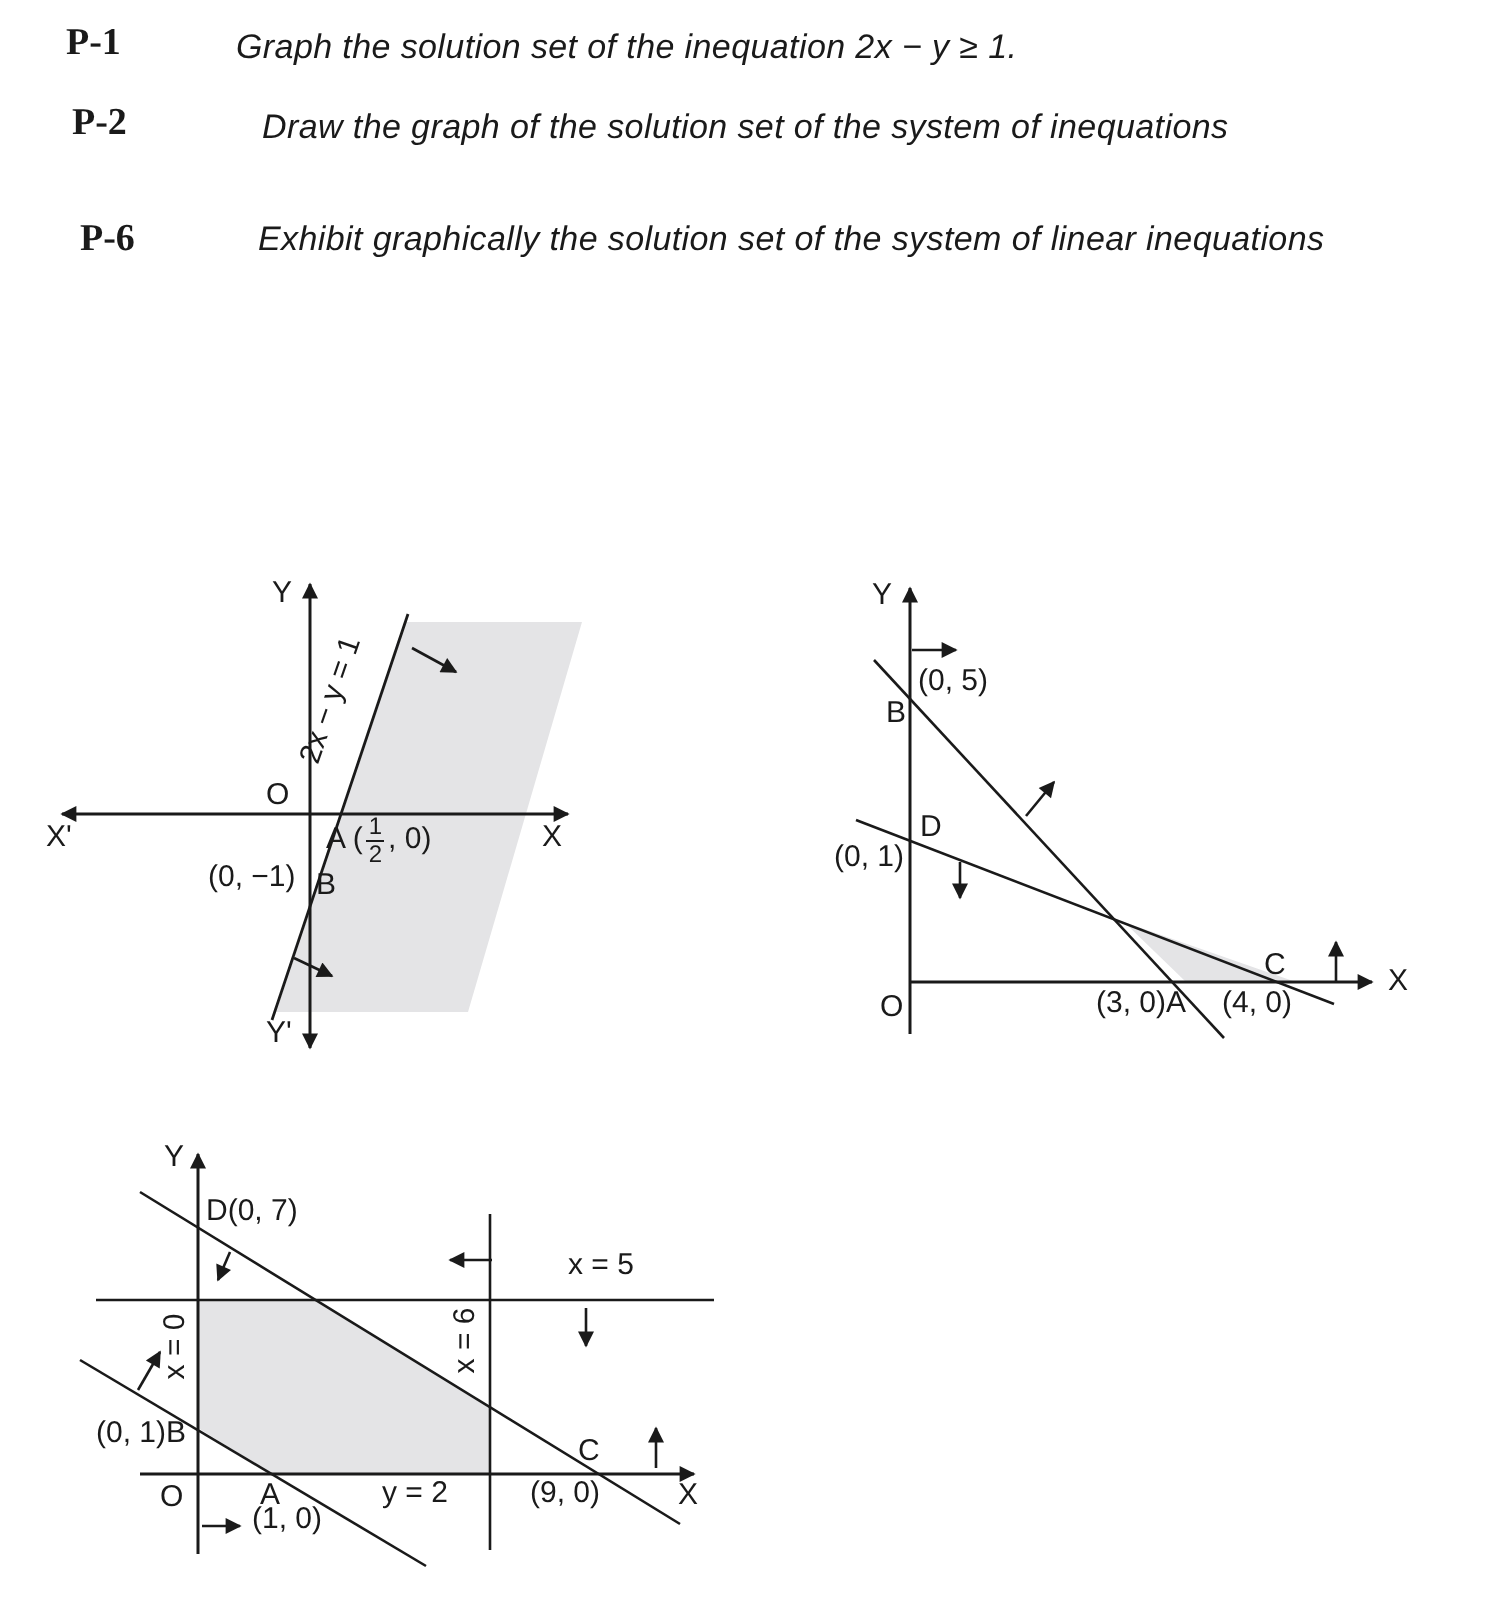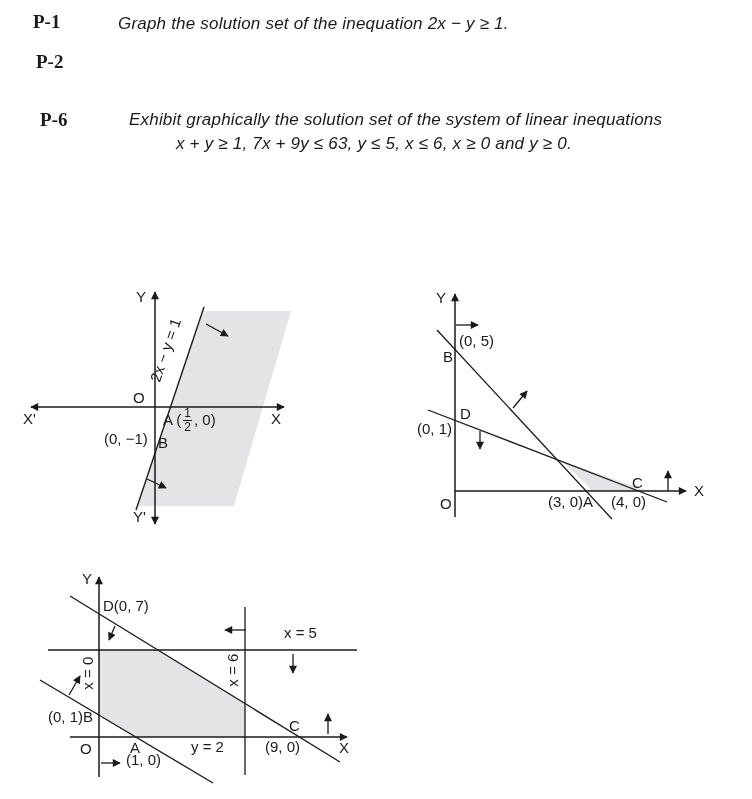--- a/index.html
+++ b/index.html
@@ -22,24 +22,24 @@
 </style>
 </head>
 <body>
 
 <div class="page">
 
   <div class="plabel" style="left:33px;top:11px">P-1</div>
   <div class="ptext" style="left:118px;top:14px">Graph the solution set of the inequation 2x − y ≥ 1.</div>
 
   <div class="plabel" style="left:36px;top:51px">P-2</div>
+  <div class="ptext" style="left:131px;top:54px">Draw the graph of the solution set of the system of inequations</div>
 
   <div class="plabel" style="left:40px;top:109px">P-6</div>
   <div class="ptext" style="left:129px;top:110px">Exhibit graphically the solution set of the system of linear inequations</div>
-  <div class="ptext" style="left:176px;top:134px">x + y ≥ 1, 7x + 9y ≤ 63, y ≤ 5, x ≤ 6, x ≥ 0 and y ≥ 0.</div>
 
   <svg style="left:0;top:280px" width="340" height="260" viewBox="0 280 340 260">
     <defs>
       <marker id="ah1" viewBox="0 0 10 10" refX="9" refY="5" markerWidth="10" markerHeight="8" orient="auto" markerUnits="userSpaceOnUse">
         <path d="M0 0 L10 5 L0 10 z" fill="#1a1a1a" stroke="none"></path>
       </marker>
     </defs>
     <polygon points="203,311 291,311 234,506 138,506" fill="#e4e4e6"></polygon>
     <line x1="155" y1="407" x2="155" y2="292" stroke-width="1.5" marker-end="url(#ah1)"></line>
     <line x1="155" y1="407" x2="155" y2="524" stroke-width="1.5" marker-end="url(#ah1)"></line>

